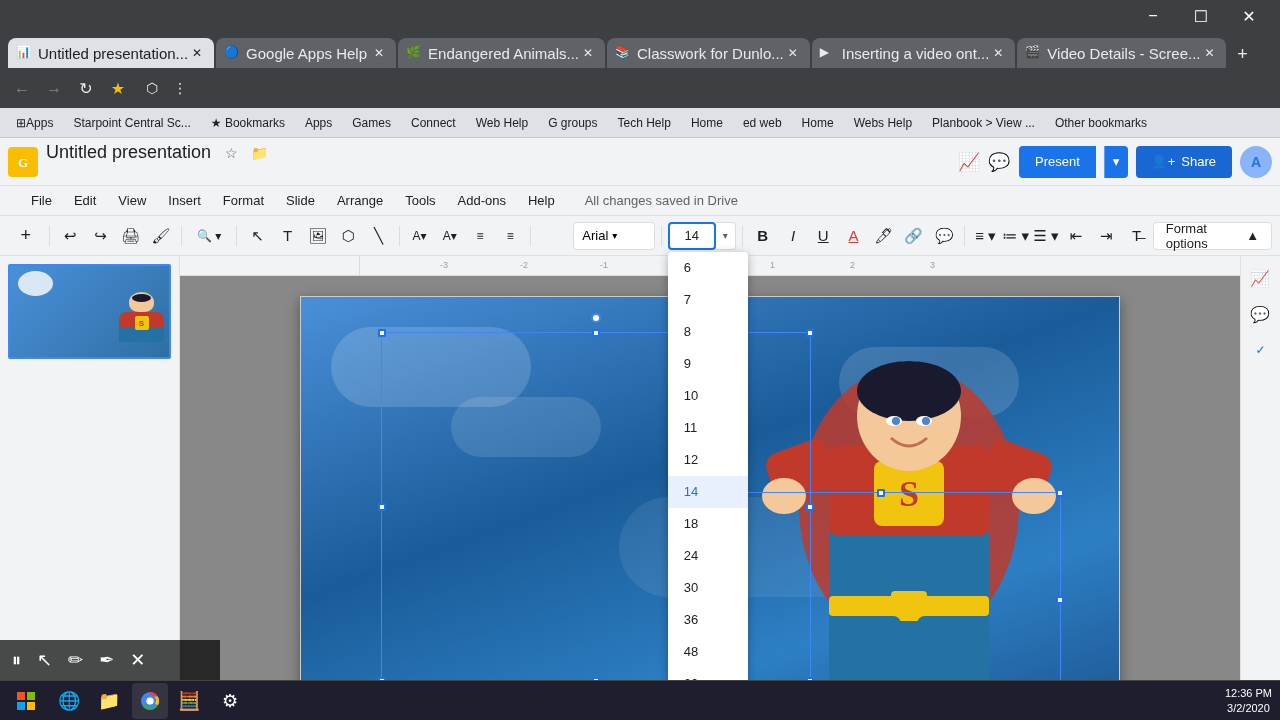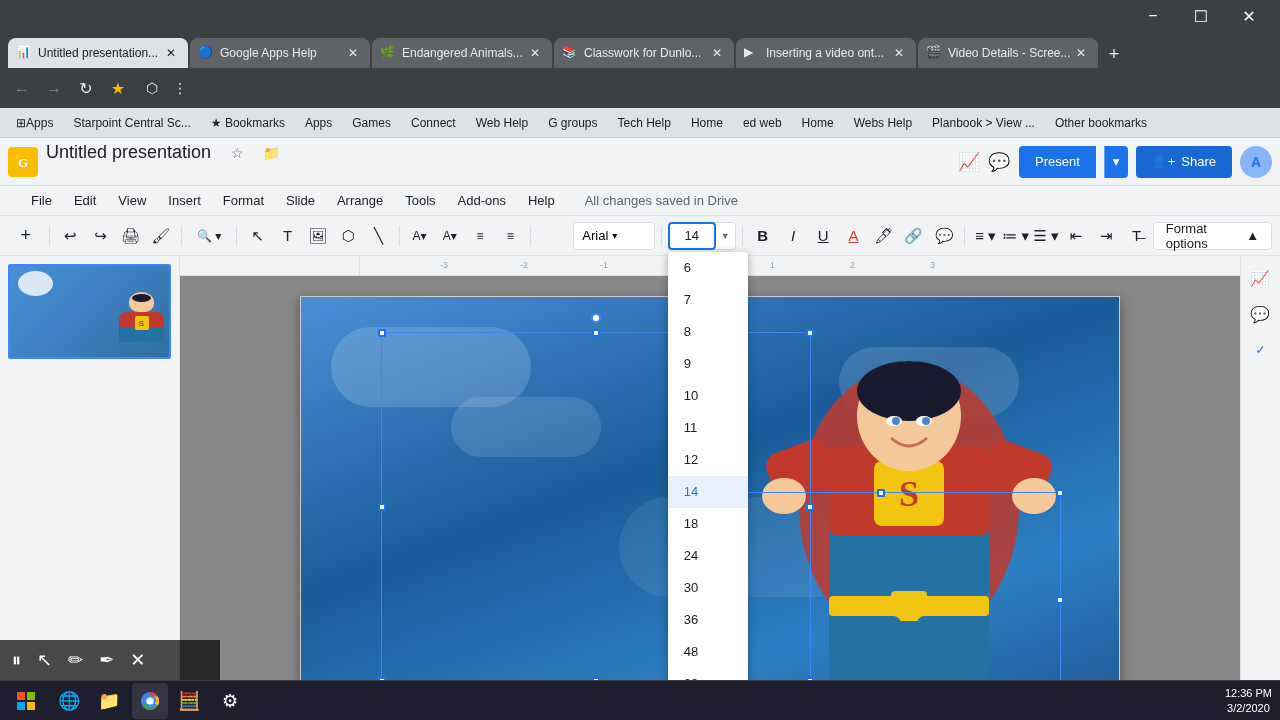--- a/index.html
+++ b/index.html
@@ -51,21 +51,21 @@
       padding: 0 8px;
     }
     .tab {
       height: 30px; min-width: 180px; max-width: 220px; background: #5f6368;
       border-radius: 8px 8px 0 0; display: flex; align-items: center;
       padding: 0 8px; color: #e8eaed; font-size: 12px; cursor: pointer;
       margin-right: 2px; position: relative;
     }
     .tab.active { background: #dee1e6; color: #202124; }
     .tab .tab-favicon { width: 16px; height: 16px; margin-right: 6px; flex-shrink: 0; }
-    .tab .tab-label { flex: 1; overflow: hidden; text-overflow: ellipsis; white-space: nowrap; font-size: 12px; }
+    .tab .tab-label { flex: 1; overflow: hidden; text-overflow: ellipsis; white-space: nowrap; font-size: 15px; }
     .tab .tab-close {
       width: 18px; height: 18px; display: flex; align-items: center; justify-content: center;
       border-radius: 50%; cursor: pointer; font-size: 12px; flex-shrink: 0;
     }
     #tabbar .new-tab-btn {
       width: 28px; height: 28px; display: flex; align-items: center; justify-content: center;
       color: #e8eaed; border-radius: 50%; cursor: pointer; font-size: 18px;
     }
 
     
@@ -347,21 +347,21 @@
   <div id="app-area">
 
     <div id="slides-top">
       <div class="slides-logo">
         <svg width="20" height="20" viewBox="0 0 20 20">
             <rect width="20" height="20" rx="2" fill="#fbbc04"></rect>
             <text x="10" y="15" text-anchor="middle" fill="white" font-size="13" font-weight="bold" font-family="serif">G</text>
           </svg>
       </div>
       <div style="display:flex; flex-direction:column; margin-right: auto;">
-        <div style="display:flex; align-items:center; gap:20px;">
+        <div style="display:flex; align-items:center; gap:14px;">
           <span id="slides-title" style="font-size:18px;color:#202124;">Untitled presentation</span>
           <span style="color:#5f6368;font-size:14px;">☆</span>
           <span style="color:#5f6368;font-size:14px;">📁</span>
         </div>
         <div style="display:flex; align-items:center; gap:2px; height:18px;">
           
         </div>
       </div>
       <div class="slides-actions">
         <div style="color:#5f6368;font-size:18px;cursor:pointer;">📈</div>

